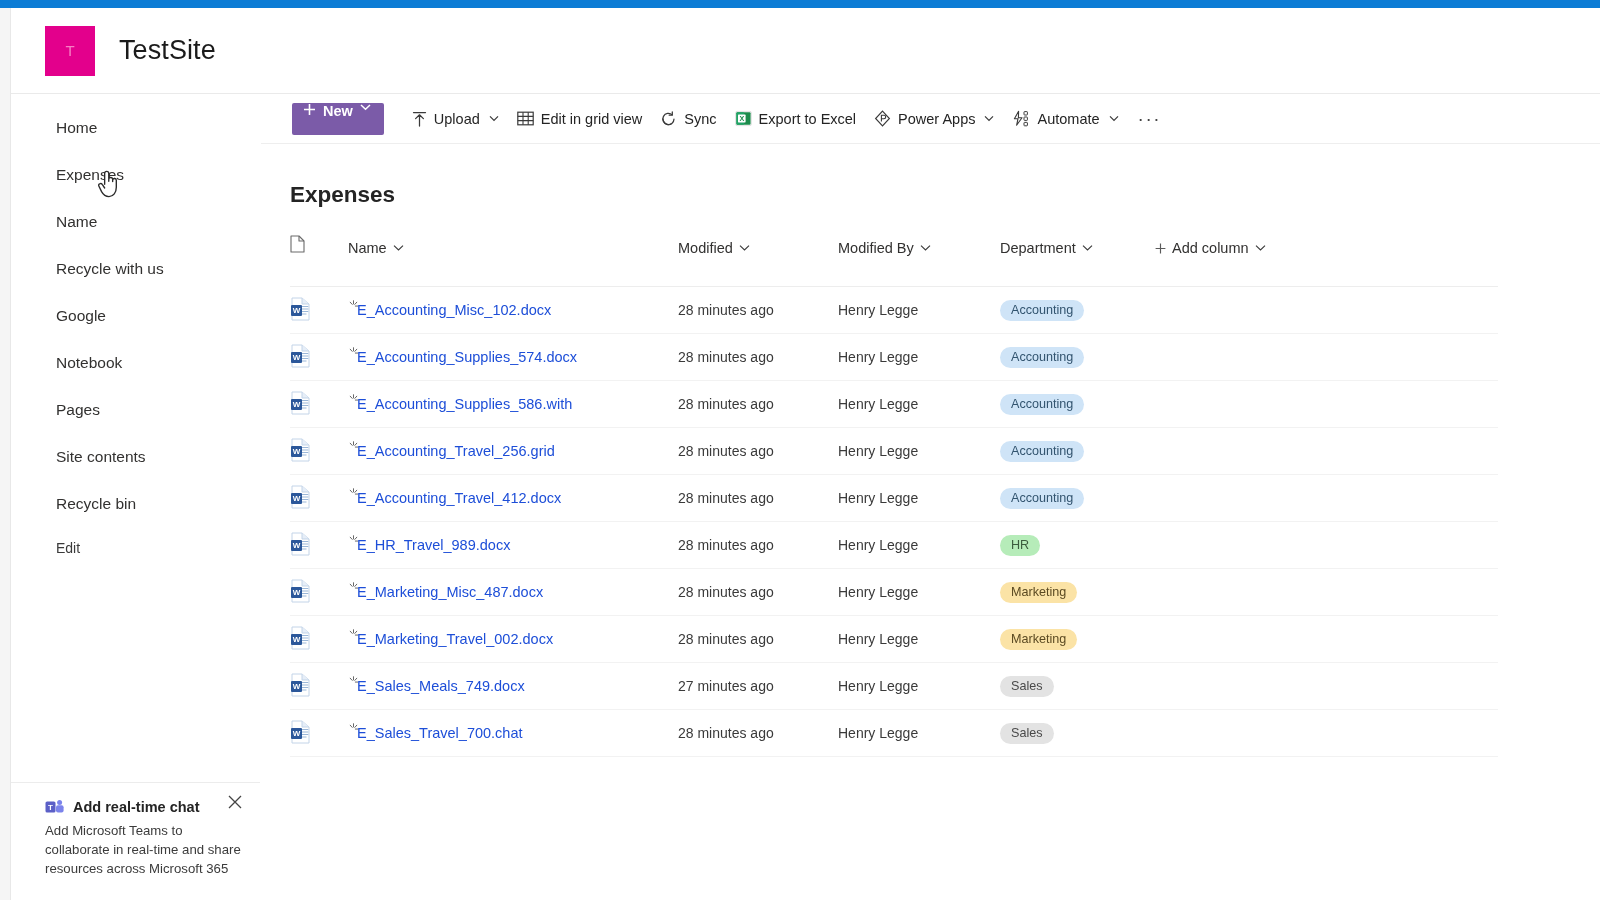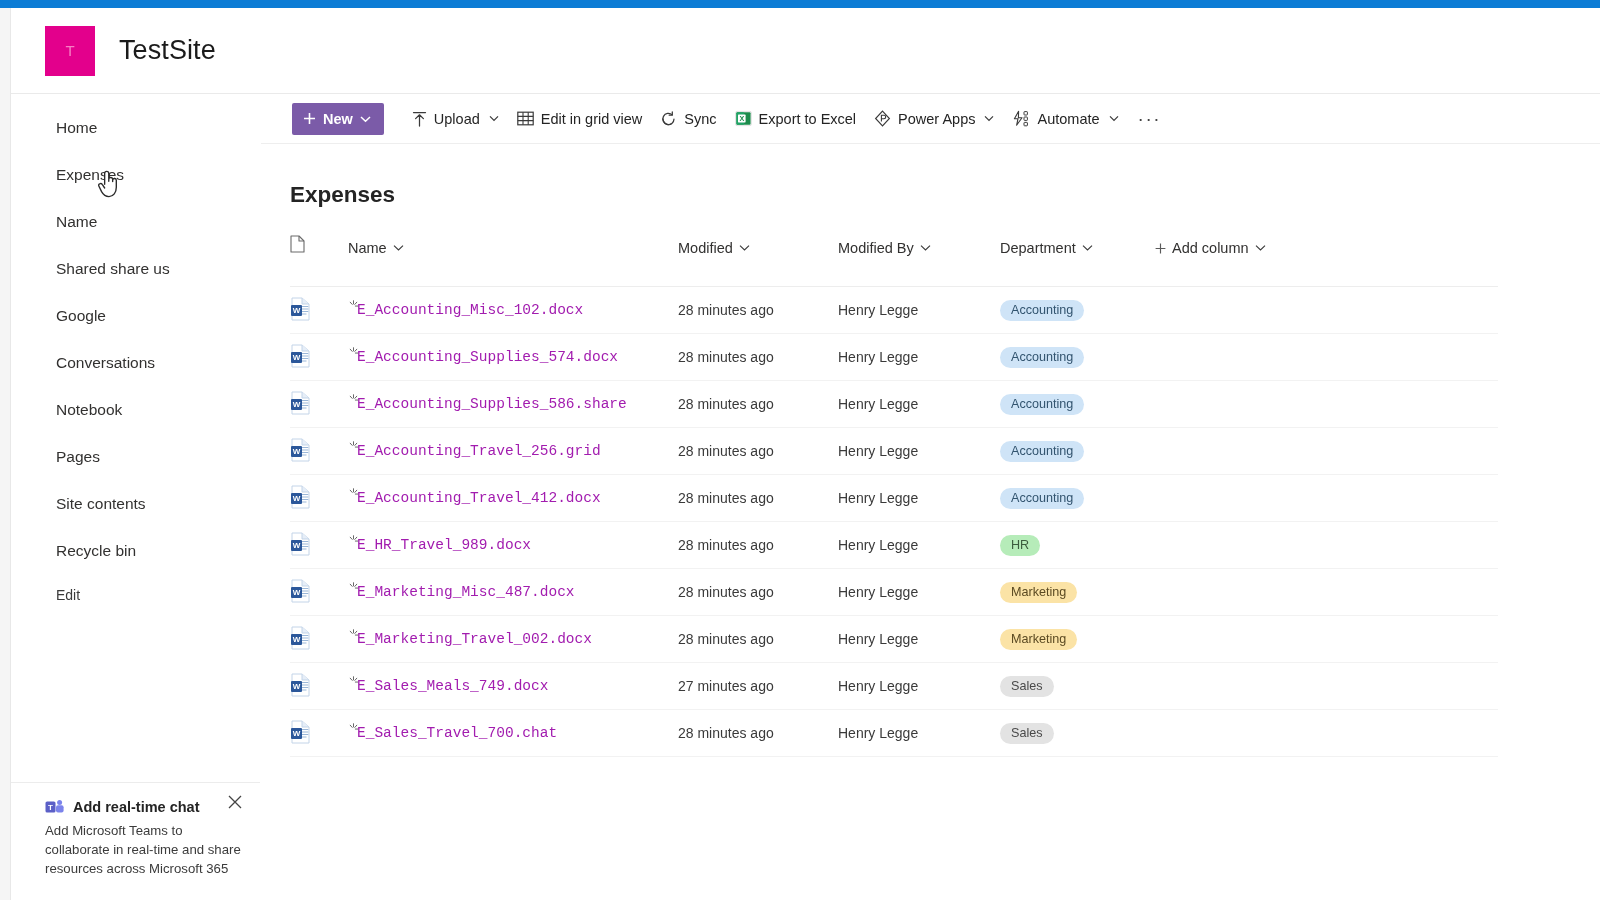--- a/index.html
+++ b/index.html
@@ -57,21 +57,21 @@
   .promo-body { margin-top:6px; font-size:13.2px; line-height:19px; color:#3b3b3b; max-width:212px; }
 
   
   .command-bar {
     position:absolute; top:94px; left:261px; width:1339px; height:50px;
     background:#ffffff; border-bottom:1px solid #eeeeee;
     display:flex; align-items:center; padding-left:31px; gap:0px;
   }
   .btn-new {
     height:32px; background:#7b5ba8; color:#fff; border:none; border-radius:2px;
-    display:flex; align-items:center; gap:7px; padding:0 13px 0 11px;
+    display:flex; align-items:flex-start; gap:7px; padding:0 13px 0 11px;
     font-size:14.5px; font-family:inherit; cursor:pointer; font-weight:600;
     margin-right:19px;
   }
   .cmd {
     display:flex; align-items:center; gap:7px; height:36px; padding:0 9px;
     font-size:14.5px; color:#242424; cursor:pointer; white-space:nowrap;
   }
   .cmd .chev { margin-left:2px; }
   .cmd-ellipsis { font-size:19px; color:#444; letter-spacing:1.5px; padding:0 10px; cursor:pointer; }
 
@@ -94,21 +94,21 @@
     vertical-align:middle;
   }
   col.c-icon  { width:58px; }
   col.c-name  { width:330px; }
   col.c-mod   { width:160px; }
   col.c-modby { width:162px; }
   col.c-dept  { width:155px; }
   col.c-add   { width:343px; }
 
   .name-cell { display:flex; align-items:center; }
-  .file-name { font-size:14.5px; color:#a21caf; cursor:pointer;font-family:Liberation Mono, monospace; }
+  .file-name { font-size:14.5px; color:#1d4ed8; cursor:pointer; }
   .sparkle { width:11px; height:11px; margin-right:-2px; margin-bottom:9px; flex:0 0 auto; }
   .word-icon { width:21px; height:24px; flex:0 0 auto; }
 
   .badge {
     display:inline-block; padding:3px 11px; border-radius:11px;
     font-size:12.6px; line-height:15px; color:#3a3a3a; white-space:nowrap;
   }
 
   .doc-head-icon { width:15px; height:18px; }
 </style>
@@ -131,27 +131,24 @@
     <div class="nav-item">
         <span>Home</span>
       </div>
     <div class="nav-item">
         <span>Expenses</span>
       </div>
     <div class="nav-item">
         <span>Name</span>
       </div>
     <div class="nav-item">
-        <span>Shared share us</span>
+        <span>Recycle with us</span>
       </div>
     <div class="nav-item">
         <span>Google</span>
-      </div>
-    <div class="nav-item">
-        <span>Conversations</span>
       </div>
     <div class="nav-item">
         <span>Notebook</span>
       </div>
     <div class="nav-item">
         <span>Pages</span>
       </div>
     <div class="nav-item">
         <span>Site contents</span>
       </div>
@@ -382,21 +379,21 @@
     <path d="M12 1v6h7" fill="#e6eef8" stroke="#c3d4e8" stroke-width="1"></path>
     <path d="M11.5 9.5h6.8M11.5 12h6.8M11.5 14.5h6.8M11.5 17h5" stroke="#9bb7d8" stroke-width="1"></path>
     <rect x="1" y="8" width="11" height="11" rx="1" fill="#2b579a"></rect>
     <text x="6.5" y="16.3" font-size="8" font-family="Liberation Sans, sans-serif" fill="#ffffff" text-anchor="middle" font-weight="700">W</text>
   </svg></td>
     <td>
       <span class="name-cell">
   <svg class="sparkle" viewBox="0 0 12 12">
     <path d="M6 0.8v3.4 M9.6 2.4L7.4 4.8 M2.4 2.4l2.2 2.4 M10.6 6.6H8.0" stroke="#5a5a5a" stroke-width="1" stroke-linecap="round"></path>
   </svg>
-                <span class="file-name">E_Accounting_Supplies_586.share</span>
+                <span class="file-name">E_Accounting_Supplies_586.with</span>
               </span>
     </td>
     <td>28 minutes ago</td>
     <td>Henry Legge</td>
     <td>
       <span class="badge" style="background:#cfe4f7;color:#32546f">Accounting</span>
     </td>
     <td></td>
           </tr>
           <tr>

